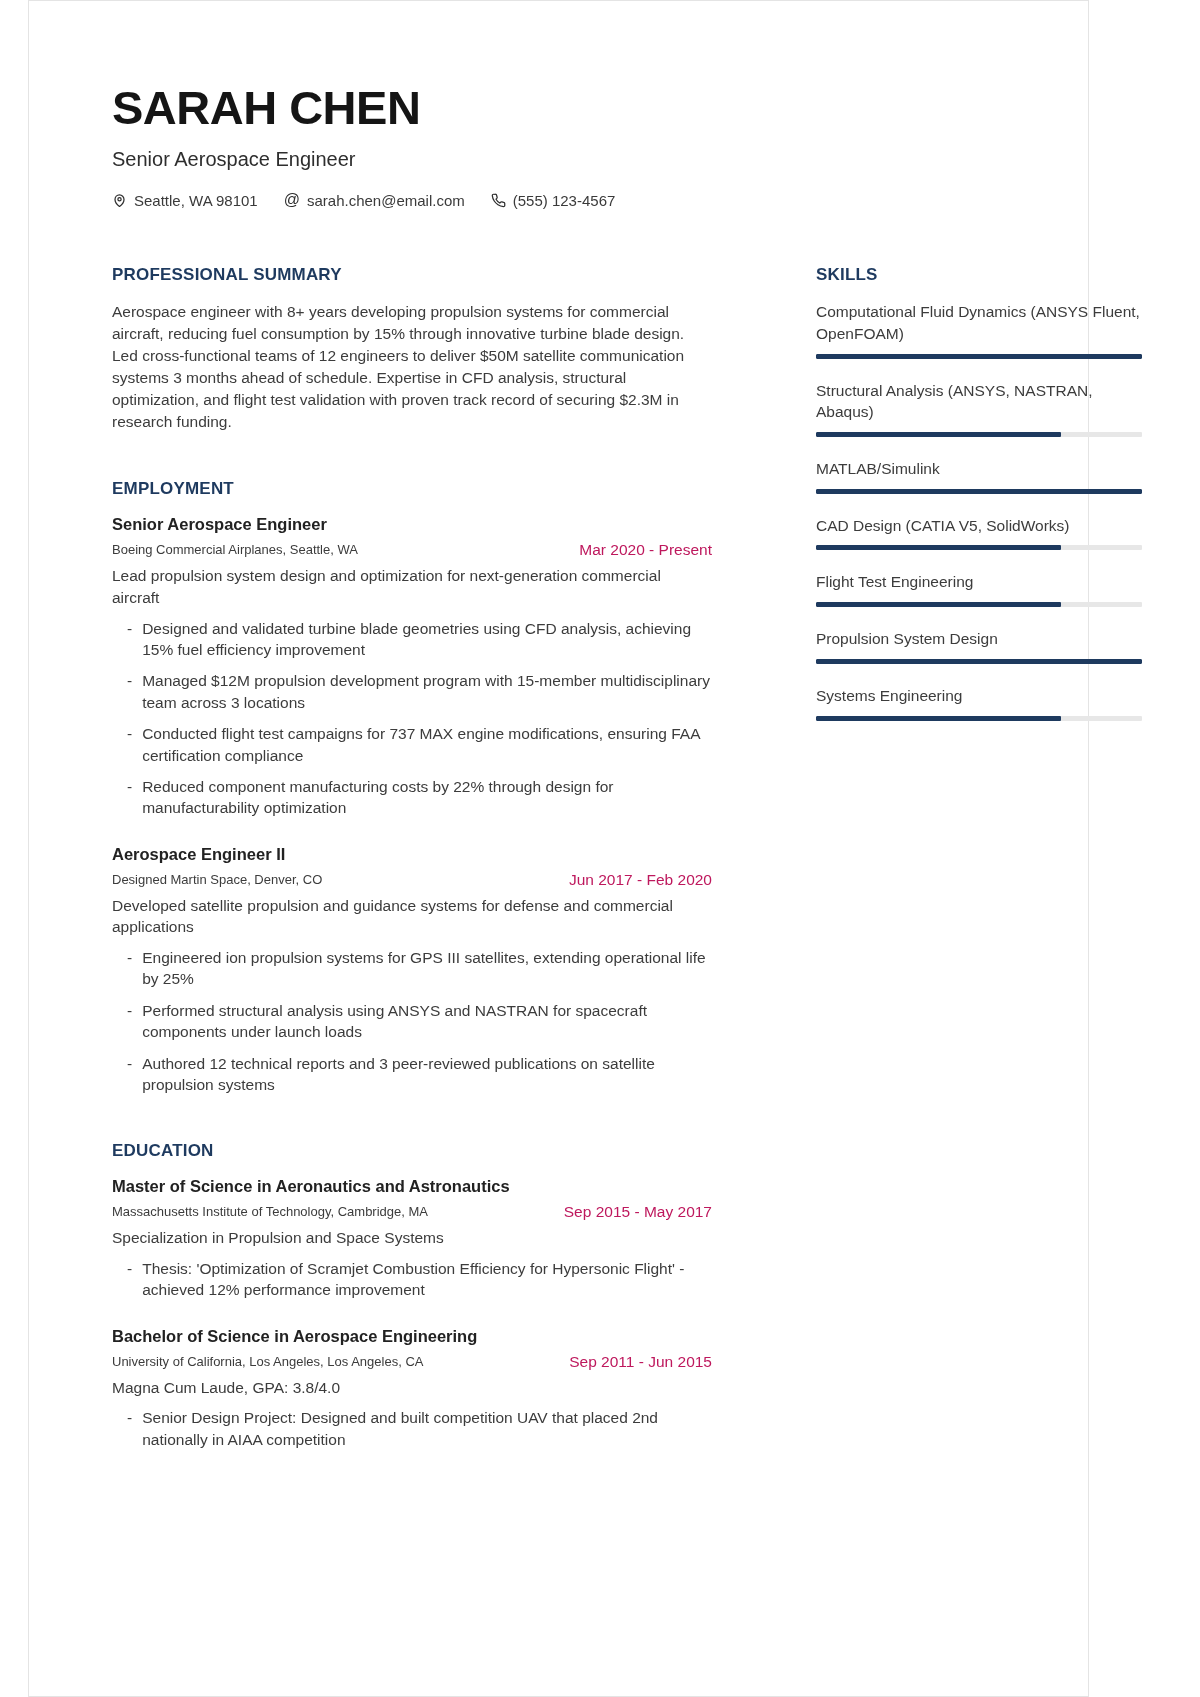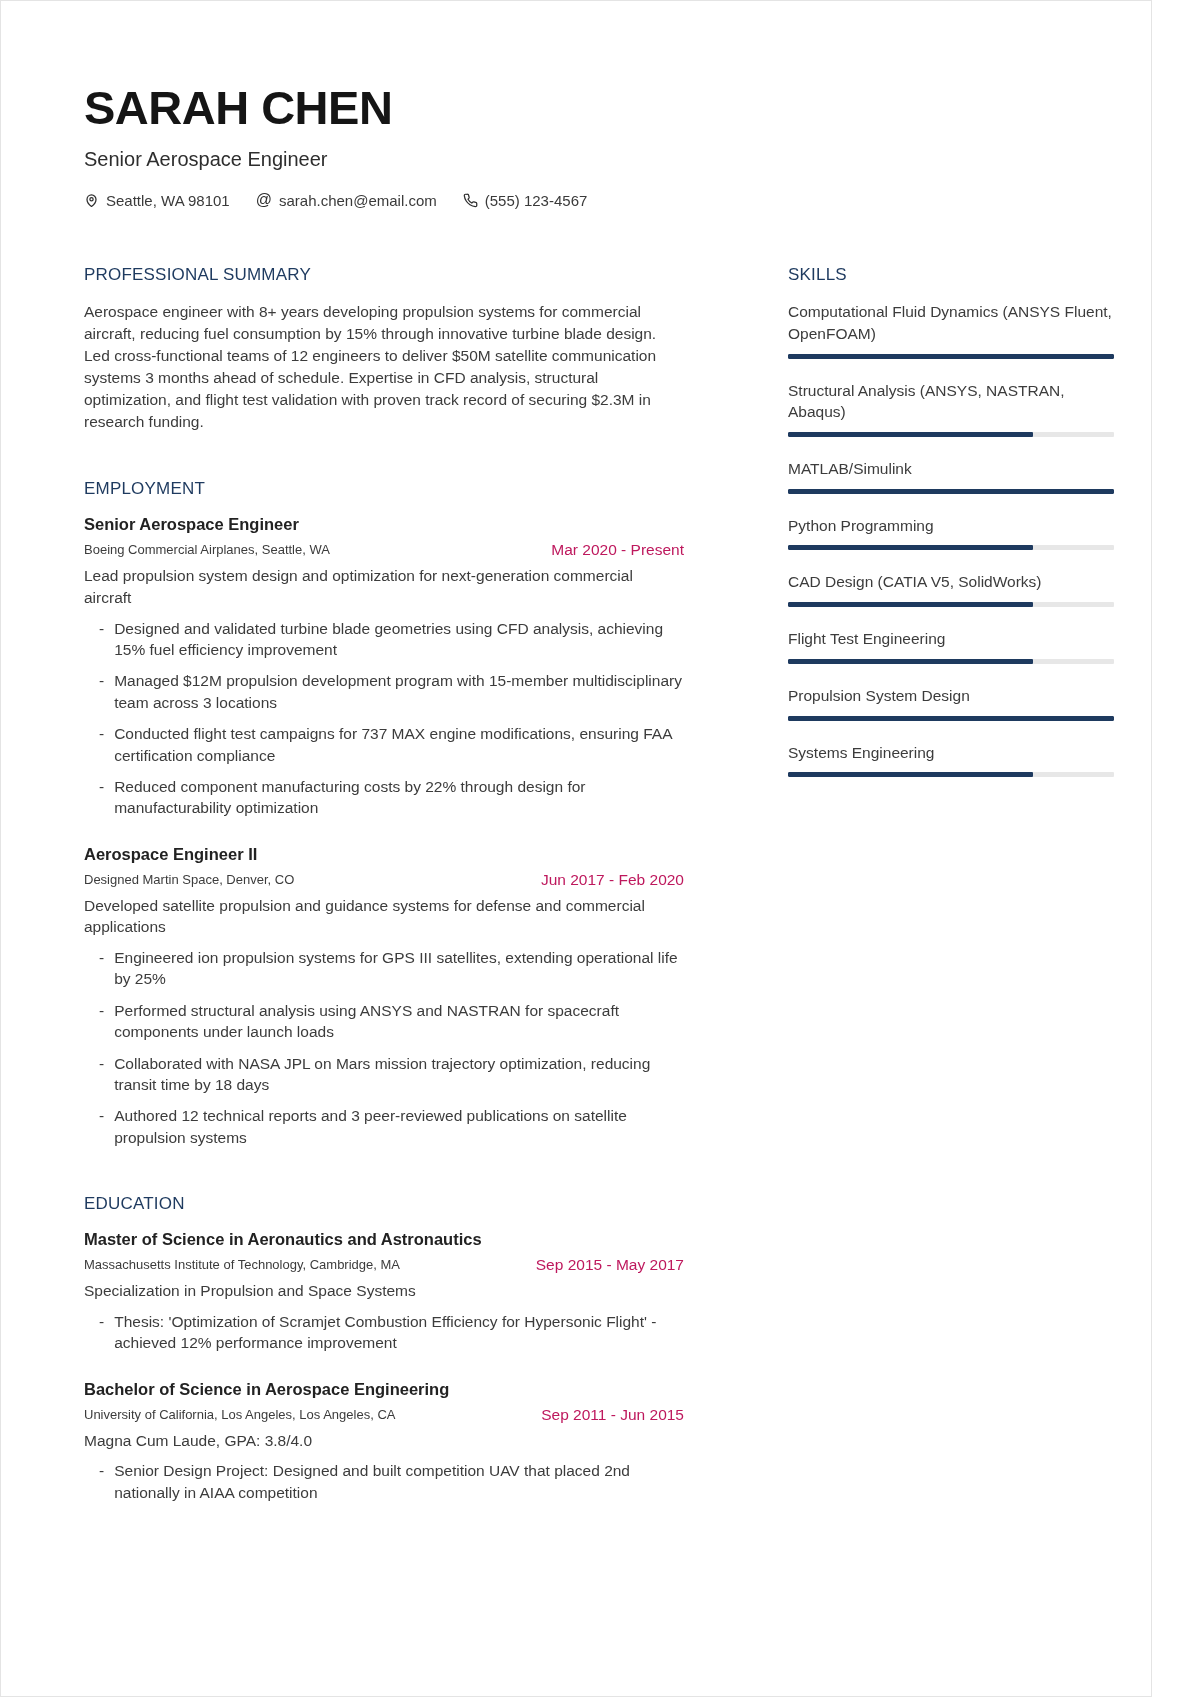--- a/index.html
+++ b/index.html
@@ -3,44 +3,45 @@
 <meta charset="utf-8">
 <style>
   * { margin: 0; padding: 0; box-sizing: border-box; }
   html, body { background: #ffffff; }
   body {
     width: 1200px; min-height: 1697px;
     font-family: "Liberation Sans", sans-serif;
     color: #3c3c3c;
   }
   .page {
-    width: 1152px; min-height: 1697px;
+    width: 1061px; min-height: 1697px;
     background: #ffffff;
     border: 1px solid #e4e4e4;
     padding: 82px 87px 60px 83px;
+    margin-left: 28px;
   }
   
   .name {
     font-size: 47px; font-weight: 800; color: #151515;
     letter-spacing: -0.5px; line-height: 1.05; margin-bottom: 16px;
   }
   .job-headline { font-size: 20px; color: #2e2e2e; margin-bottom: 20px; }
   .contact-row { display: flex; align-items: center; gap: 26px; font-size: 15px; color: #3a3a3a; margin-bottom: 56px; }
   .contact-item { display: flex; align-items: center; gap: 7px; }
   .contact-item .ico { display: inline-flex; align-items: center; }
   .at-glyph { font-size: 16px; font-weight: 500; color: #2e2e2e; }
   
   .columns { display: flex; gap: 104px; align-items: flex-start; }
   .main-col { width: 600px; flex: 0 0 600px; }
   .side-col { width: 326px; flex: 0 0 326px; }
   
   .section { margin-bottom: 46px; }
   .section:last-child { margin-bottom: 0; }
   .section-heading {
-    font-size: 17px; font-weight: 400; color: #1e3a5f;
+    font-size: 17px; font-weight: 700; color: #1e3a5f;
     letter-spacing: 0.2px; margin-bottom: 16px;
   }
   .body-text { font-size: 15.5px; line-height: 1.42; color: #3c3c3c; }
   
   .entry { margin-bottom: 26px; }
   .entry:last-child { margin-bottom: 0; }
   .entry-title { font-size: 16.5px; font-weight: 700; color: #222222; margin-bottom: 7px; }
   .entry-meta { display: flex; justify-content: space-between; align-items: flex-start; gap: 12px; margin-bottom: 6px; }
   .entry-org { font-size: 13px; line-height: 1.35; color: #3c3c3c; max-width: 340px; }
   .entry-dates { font-size: 15.5px; color: #be185d; white-space: nowrap; }
@@ -132,23 +133,20 @@
           </div>
           <div class="entry-desc">Developed satellite propulsion and guidance systems for defense and commercial applications</div>
           <div class="bullets">
             <div class="bullet">
                 <span>Engineered ion propulsion systems for GPS III satellites, extending operational life by 25%</span>
               </div>
             <div class="bullet">
                 <span>Performed structural analysis using ANSYS and NASTRAN for spacecraft components under launch loads</span>
               </div>
             <div class="bullet">
-                <span>Collaborated with NASA JPL on Mars mission trajectory optimization, reducing transit time by 18 days</span>
-              </div>
-            <div class="bullet">
                 <span>Authored 12 technical reports and 3 peer-reviewed publications on satellite propulsion systems</span>
               </div>
           </div>
         </div>
       </div>
 
       <div class="section">
         <div class="section-heading">EDUCATION</div>
 
         <div class="entry">
@@ -198,26 +196,20 @@
               <div class="skill-fill" style="width: 75%;"></div>
             </div>
         </div>
         <div class="skill-item">
           <div class="skill-label">MATLAB/Simulink</div>
           <div class="skill-track">
               <div class="skill-fill" style="width: 100%;"></div>
             </div>
         </div>
         <div class="skill-item">
-          <div class="skill-label">Python Programming</div>
-          <div class="skill-track">
-              <div class="skill-fill" style="width: 75%;"></div>
-            </div>
-        </div>
-        <div class="skill-item">
           <div class="skill-label">CAD Design (CATIA V5, SolidWorks)</div>
           <div class="skill-track">
               <div class="skill-fill" style="width: 75%;"></div>
             </div>
         </div>
         <div class="skill-item">
           <div class="skill-label">Flight Test Engineering</div>
           <div class="skill-track">
               <div class="skill-fill" style="width: 75%;"></div>
             </div>

